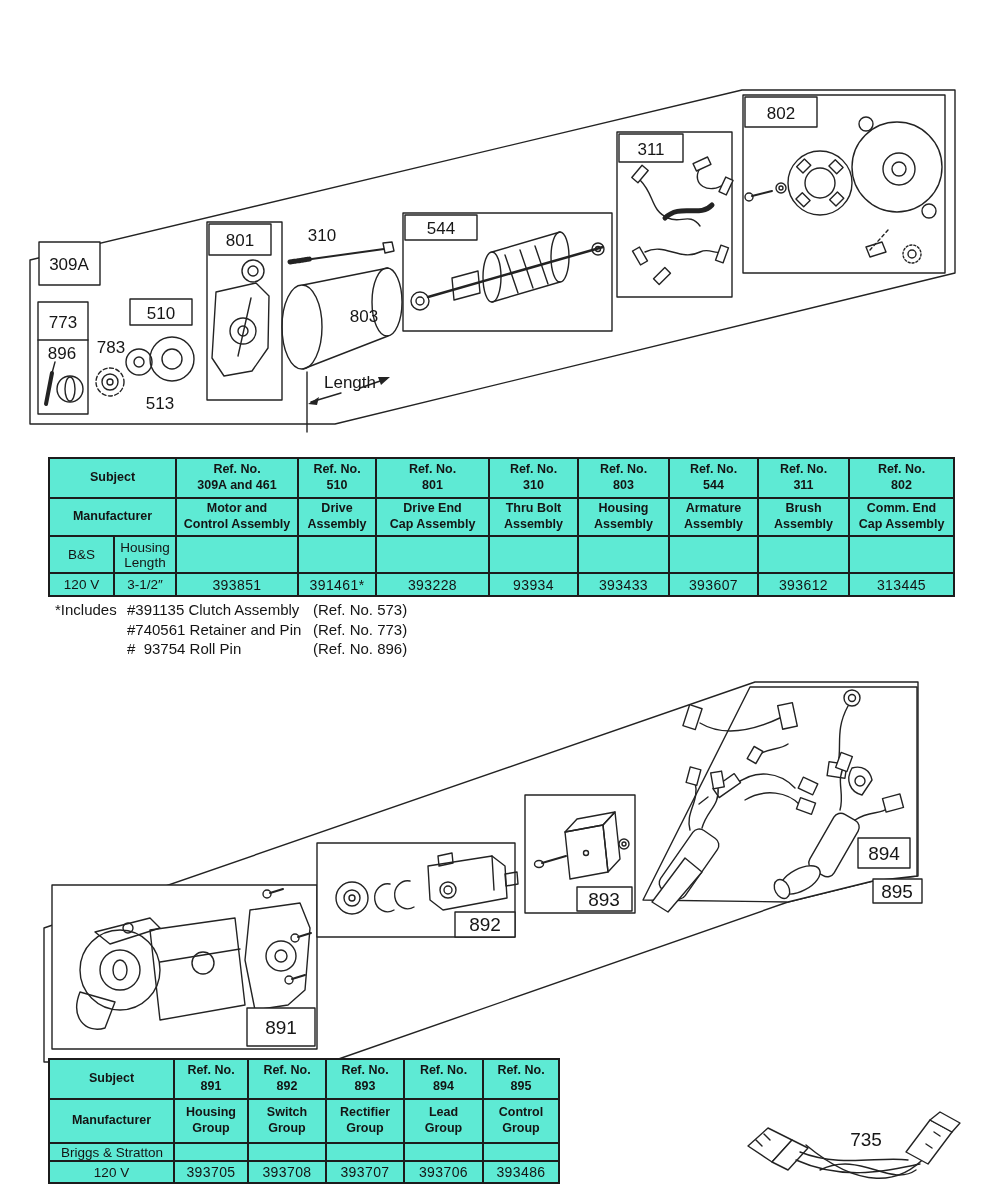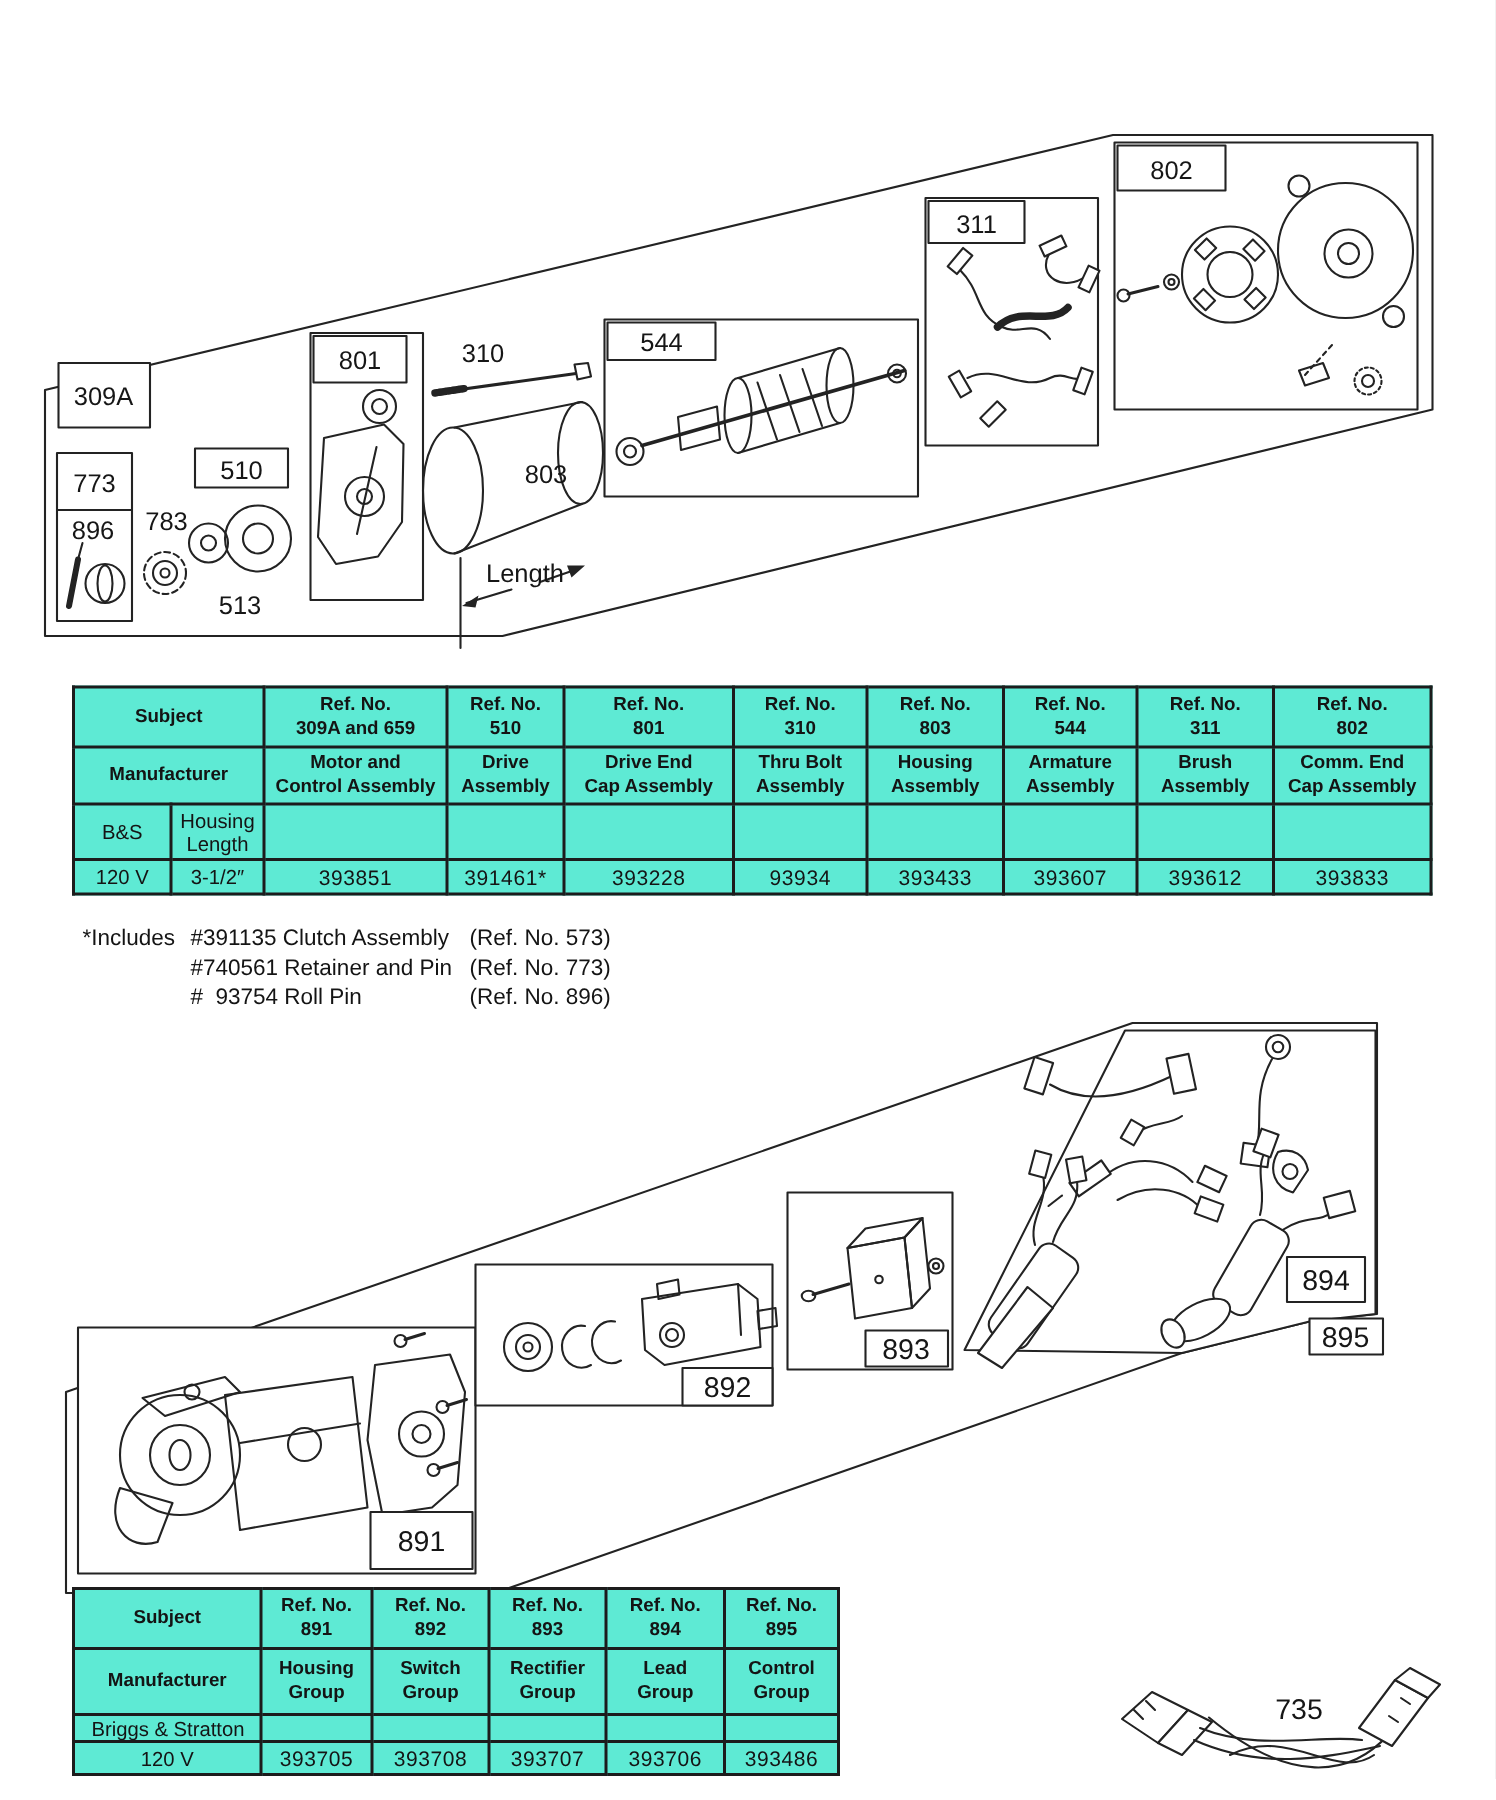--- a/index.html
+++ b/index.html
@@ -17,21 +17,21 @@
   }
   .ptable td{
     border:2px solid #1c1c1c;text-align:center;vertical-align:middle;
     padding:0 2px;overflow:hidden;
   }
   .ptable .hdr{font-weight:bold;font-size:12.5px;line-height:1.25;}
   .ptable .val{font-size:14px;letter-spacing:.4px;}
   .ptable .plain{font-size:13.5px;margin-left:12px;}
   .ptable .left{text-align:center;padding-left:3px;}
 
-  .footnotes{position:absolute;left:55px;top:616px;width:380px;font-size:15px;}
+  .footnotes{position:absolute;left:55px;top:600px;width:380px;font-size:15px;}
   .fn-row{display:grid;grid-template-columns:72px 186px auto;height:19.5px;align-items:center;}
   .fn-part{white-space:pre;}
 </style>
 </head>
 <body>
 
 <div class="page">
 
   <svg style="top:0" width="997" height="455" viewBox="0 0 997 455">
     <g class="lineart">
@@ -182,21 +182,21 @@
       <col style="width:91px">
         <col style="width:89px">
         <col style="width:91px">
         <col style="width:105px">
     </colgroup>
     <tbody>
         <tr style="height:40px">
       <td colspan="2" class="hdr">Subject</td>
       <td class="hdr">
             <div>Ref. No.</div>
-            <div>309A and 659</div>
+            <div>309A and 461</div>
           </td>
       <td class="hdr">
             <div>Ref. No.</div>
             <div>510</div>
           </td>
       <td class="hdr">
             <div>Ref. No.</div>
             <div>801</div>
           </td>
       <td class="hdr">
@@ -273,21 +273,21 @@
     <tr style="height:23px">
       <td class="plain">120 V</td>
       <td class="plain">3-1/2″</td>
       <td class="val">393851</td>
       <td class="val">391461*</td>
       <td class="val">393228</td>
       <td class="val">93934</td>
       <td class="val">393433</td>
       <td class="val">393607</td>
       <td class="val">393612</td>
-      <td class="val">393833</td>
+      <td class="val">313445</td>
     </tr>
   </tbody>
     </table>
 
   <div class="footnotes">
     <div class="fn-row">
       <span class="fn-prefix">*Includes</span>
       <span class="fn-part">#391135 Clutch Assembly</span>
       <span class="fn-ref">(Ref. No. 573)</span>
     </div>

